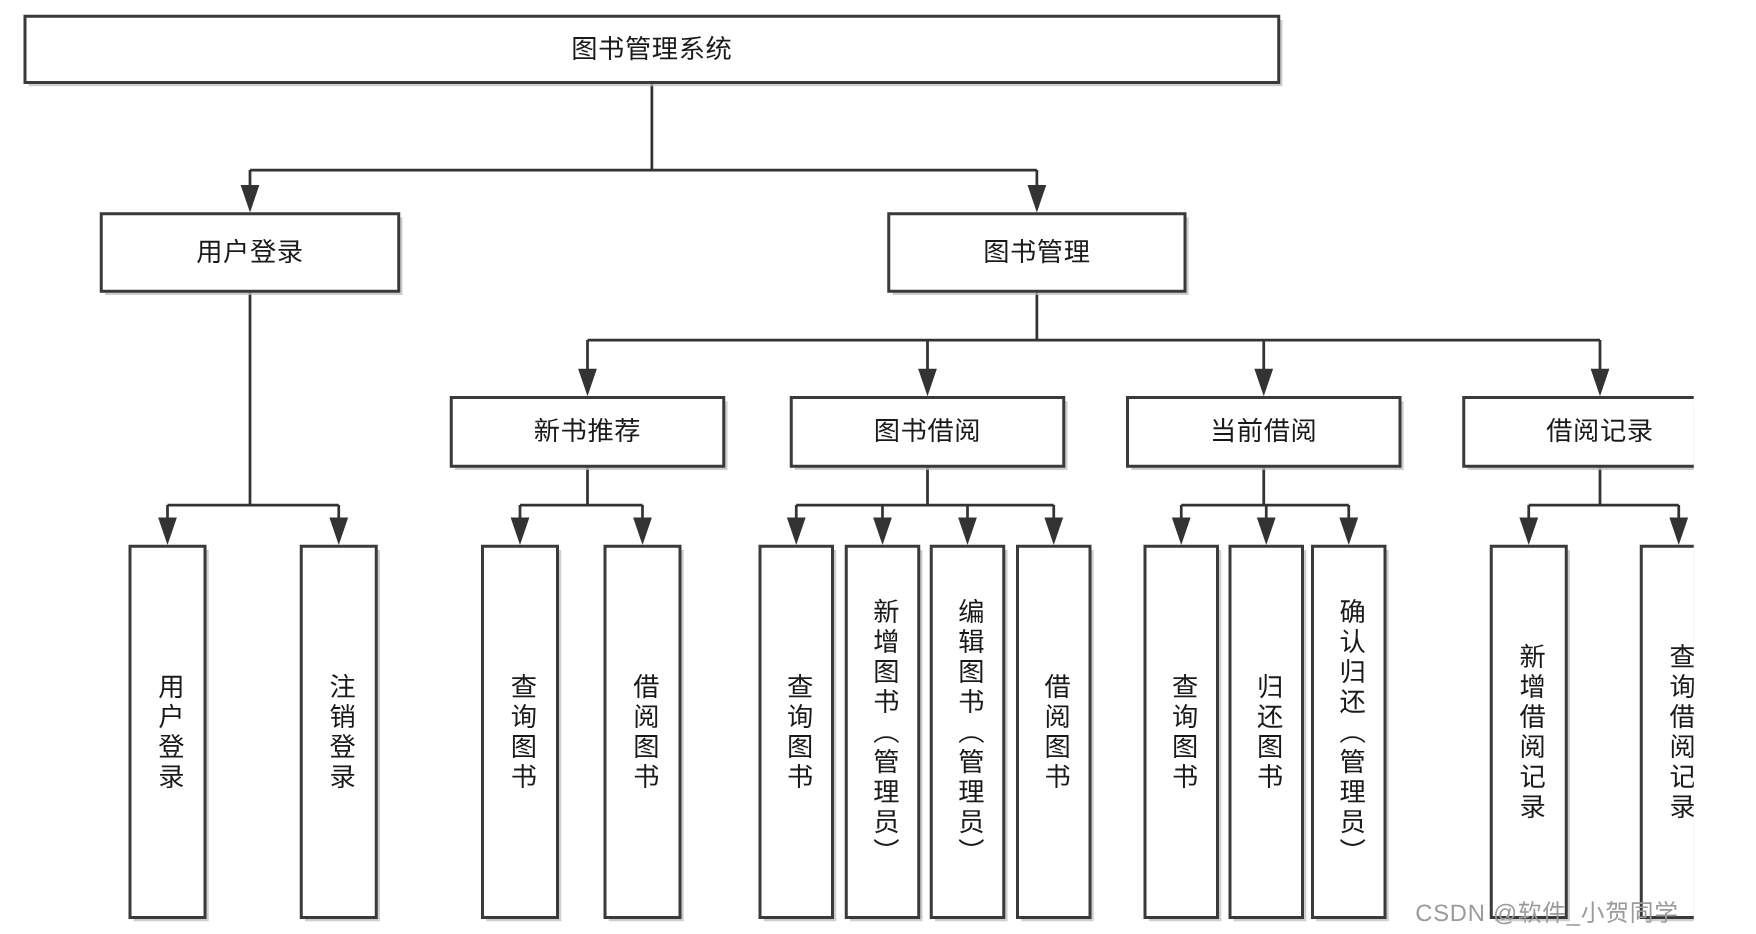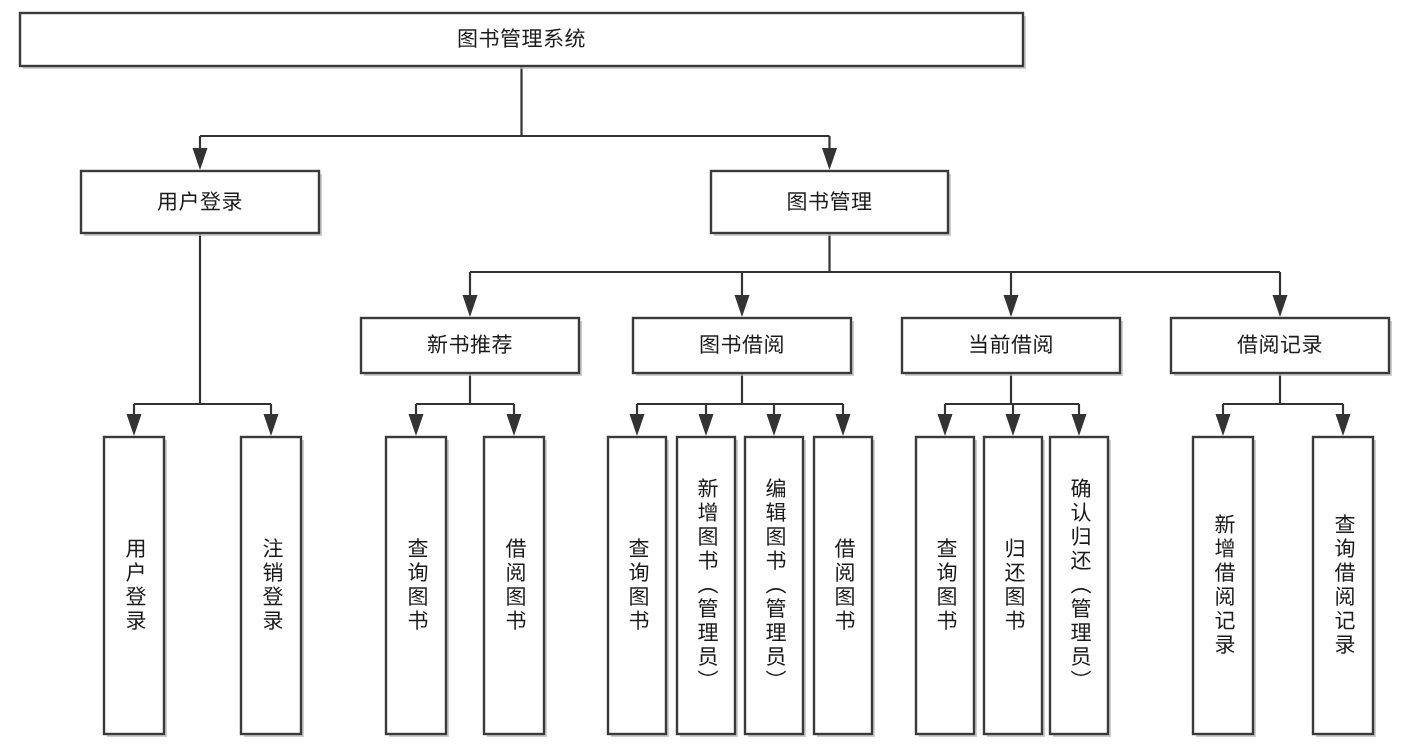--- a/index.html
+++ b/index.html
@@ -10,21 +10,20 @@
   }
   body {
     font-family: "Liberation Sans", "DejaVu Sans", sans-serif;
   }
   #diagram-root {
     position: relative;
     width: 1355px;
     height: 747px;
     background: #ffffff;
     overflow: hidden;
-    padding-left: 48px;
   }
   svg.diagram-canvas {
     position: absolute;
     inset: 0;
     width: 1405px;
     height: 747px;
     display: block;
   }
   .node-box {
     fill: #ffffff;
@@ -255,13 +254,14 @@
       <div class="node-label-v" style="left: 608px; top: 437px; width: 58px; height: 297px;">查询图书</div>
       <div class="node-label-v" style="left: 677px; top: 437px; width: 58px; height: 297px;">新增图书（管理员）</div>
       <div class="node-label-v" style="left: 745px; top: 437px; width: 58px; height: 297px;">编辑图书（管理员）</div>
       <div class="node-label-v" style="left: 814px; top: 437px; width: 58px; height: 297px;">借阅图书</div>
       <div class="node-label-v" style="left: 916px; top: 437px; width: 58px; height: 297px;">查询图书</div>
       <div class="node-label-v" style="left: 984px; top: 437px; width: 58px; height: 297px;">归还图书</div>
       <div class="node-label-v" style="left: 1050px; top: 437px; width: 58px; height: 297px;">确认归还（管理员）</div>
       <div class="node-label-v" style="left: 1193px; top: 437px; width: 60px; height: 297px;">新增借阅记录</div>
       <div class="node-label-v" style="left: 1313px; top: 437px; width: 60px; height: 297px;">查询借阅记录</div>
     </div>
+  <div class="watermark">CSDN @软件_小贺同学</div>
 </div>
 
 </body></html>

